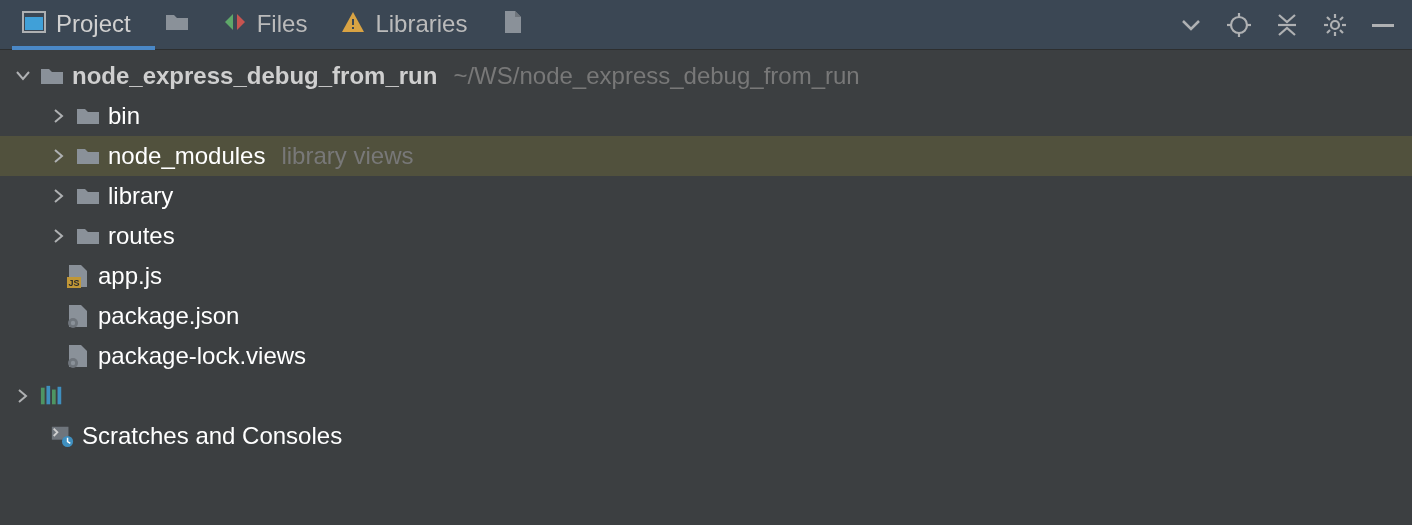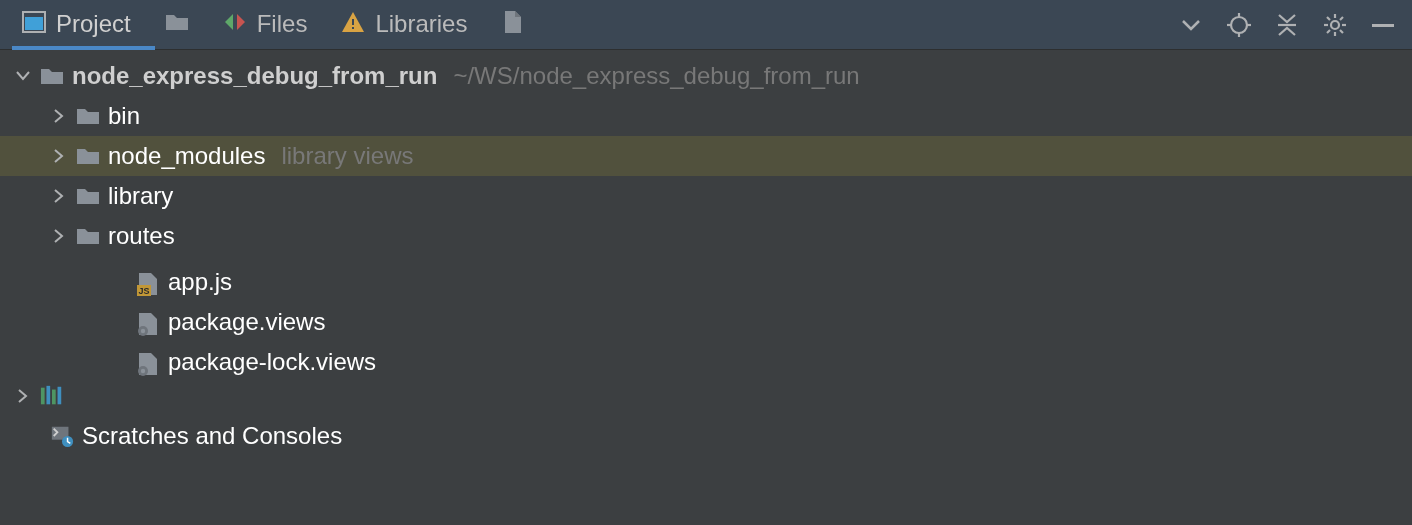--- a/index.html
+++ b/index.html
@@ -78,21 +78,21 @@
     width: 24px; height: 24px;
     display: inline-flex; align-items: center; justify-content: center;
   }
   .node-label { color: #ffffff; }
   .node-label.bold { font-weight: 700; color: #cfcfcf; }
   .hint { color: #787878; margin-left: 8px; }
 
   
   .ind0 { padding-left: 14px; }
   .ind1 { padding-left: 50px; }
-  .ind2 { padding-left: 110px; align-items: flex-end; }
+  .ind2 { padding-left: 40px; }
 
   svg { display: block; }
 </style>
 </head>
 <body>
 
 <div class="tabbar">
 
   <div class="tab active">
     <span class="tab-icon">
@@ -278,21 +278,21 @@
 
   <div class="row ind2">
     <span class="arrow none"></span>
     <span class="node-icon">
       <svg width="22" height="24" viewBox="0 0 22 24">
         <path d="M2 1h12l6 6v16H2z" fill="#8a9199"></path>
         <circle cx="6" cy="19" r="5" fill="#6f757c"></circle>
         <circle cx="6" cy="19" r="2.2" fill="#8a9199"></circle>
       </svg>
     </span>
-    <span class="node-label">package.views</span>
+    <span class="node-label">package.json</span>
   </div>
 
   <div class="row ind2">
     <span class="arrow none"></span>
     <span class="node-icon">
       <svg width="22" height="24" viewBox="0 0 22 24">
         <path d="M2 1h12l6 6v16H2z" fill="#8a9199"></path>
         <circle cx="6" cy="19" r="5" fill="#6f757c"></circle>
         <circle cx="6" cy="19" r="2.2" fill="#8a9199"></circle>
       </svg>

